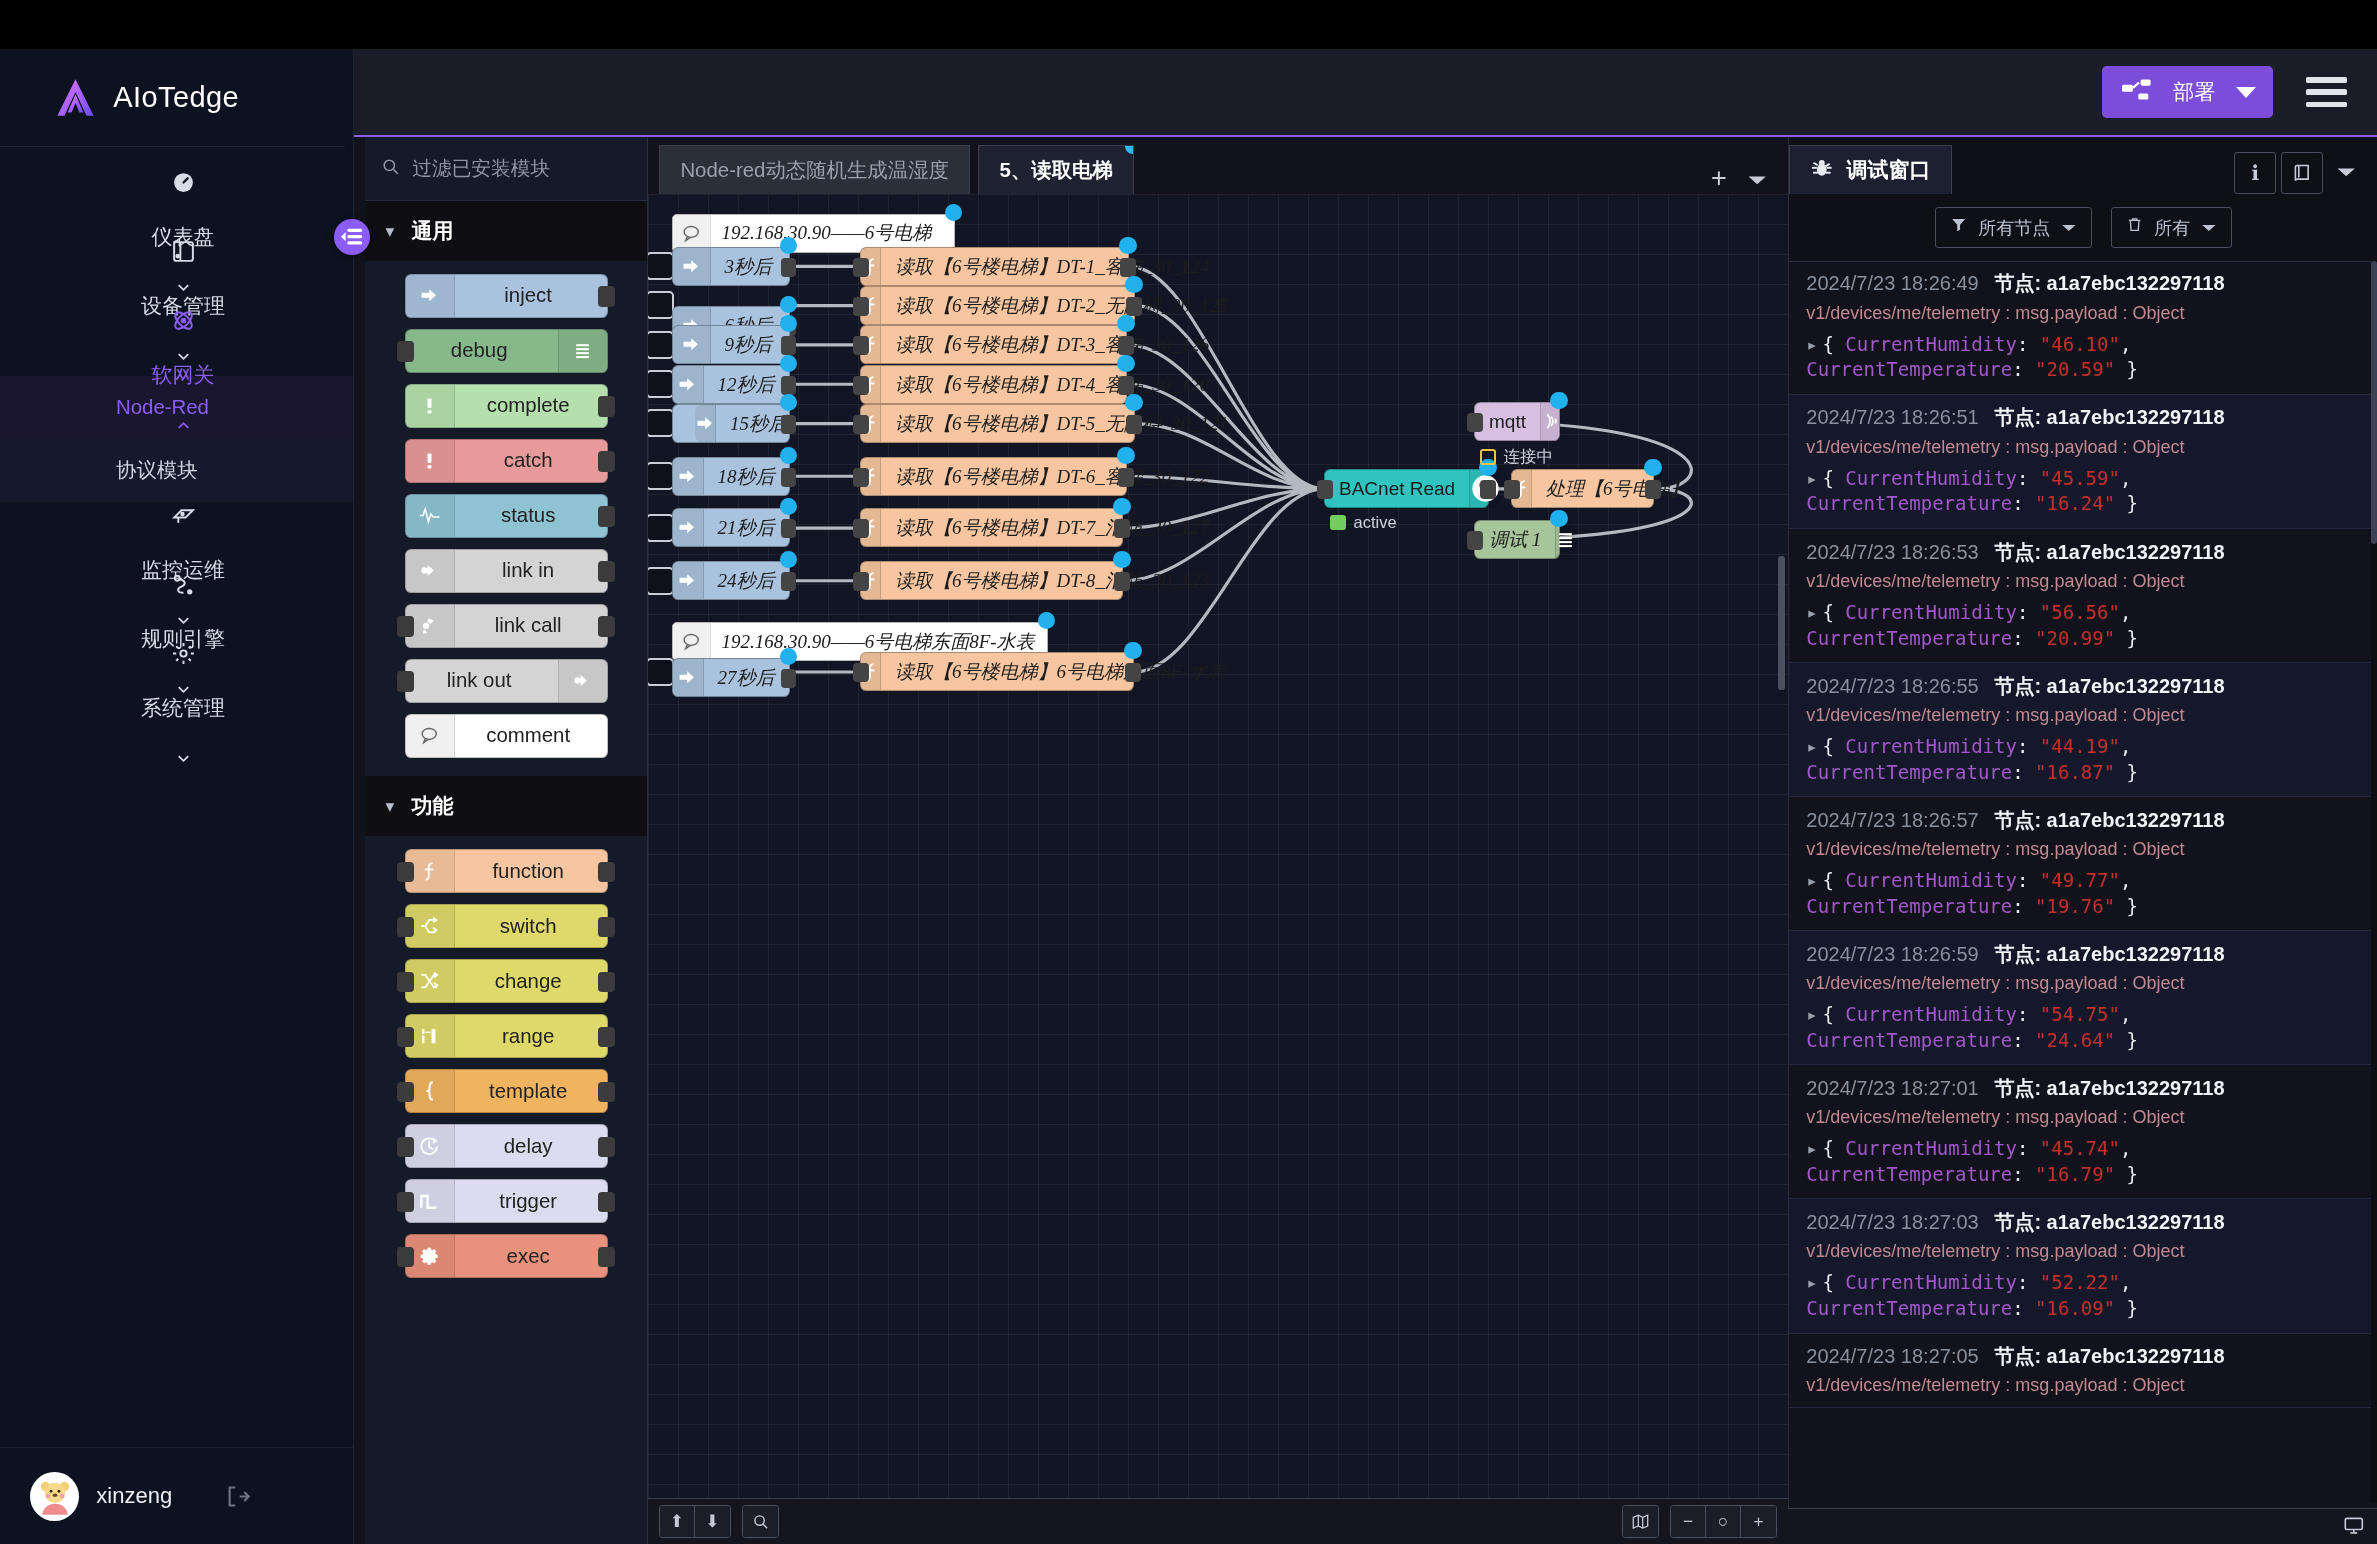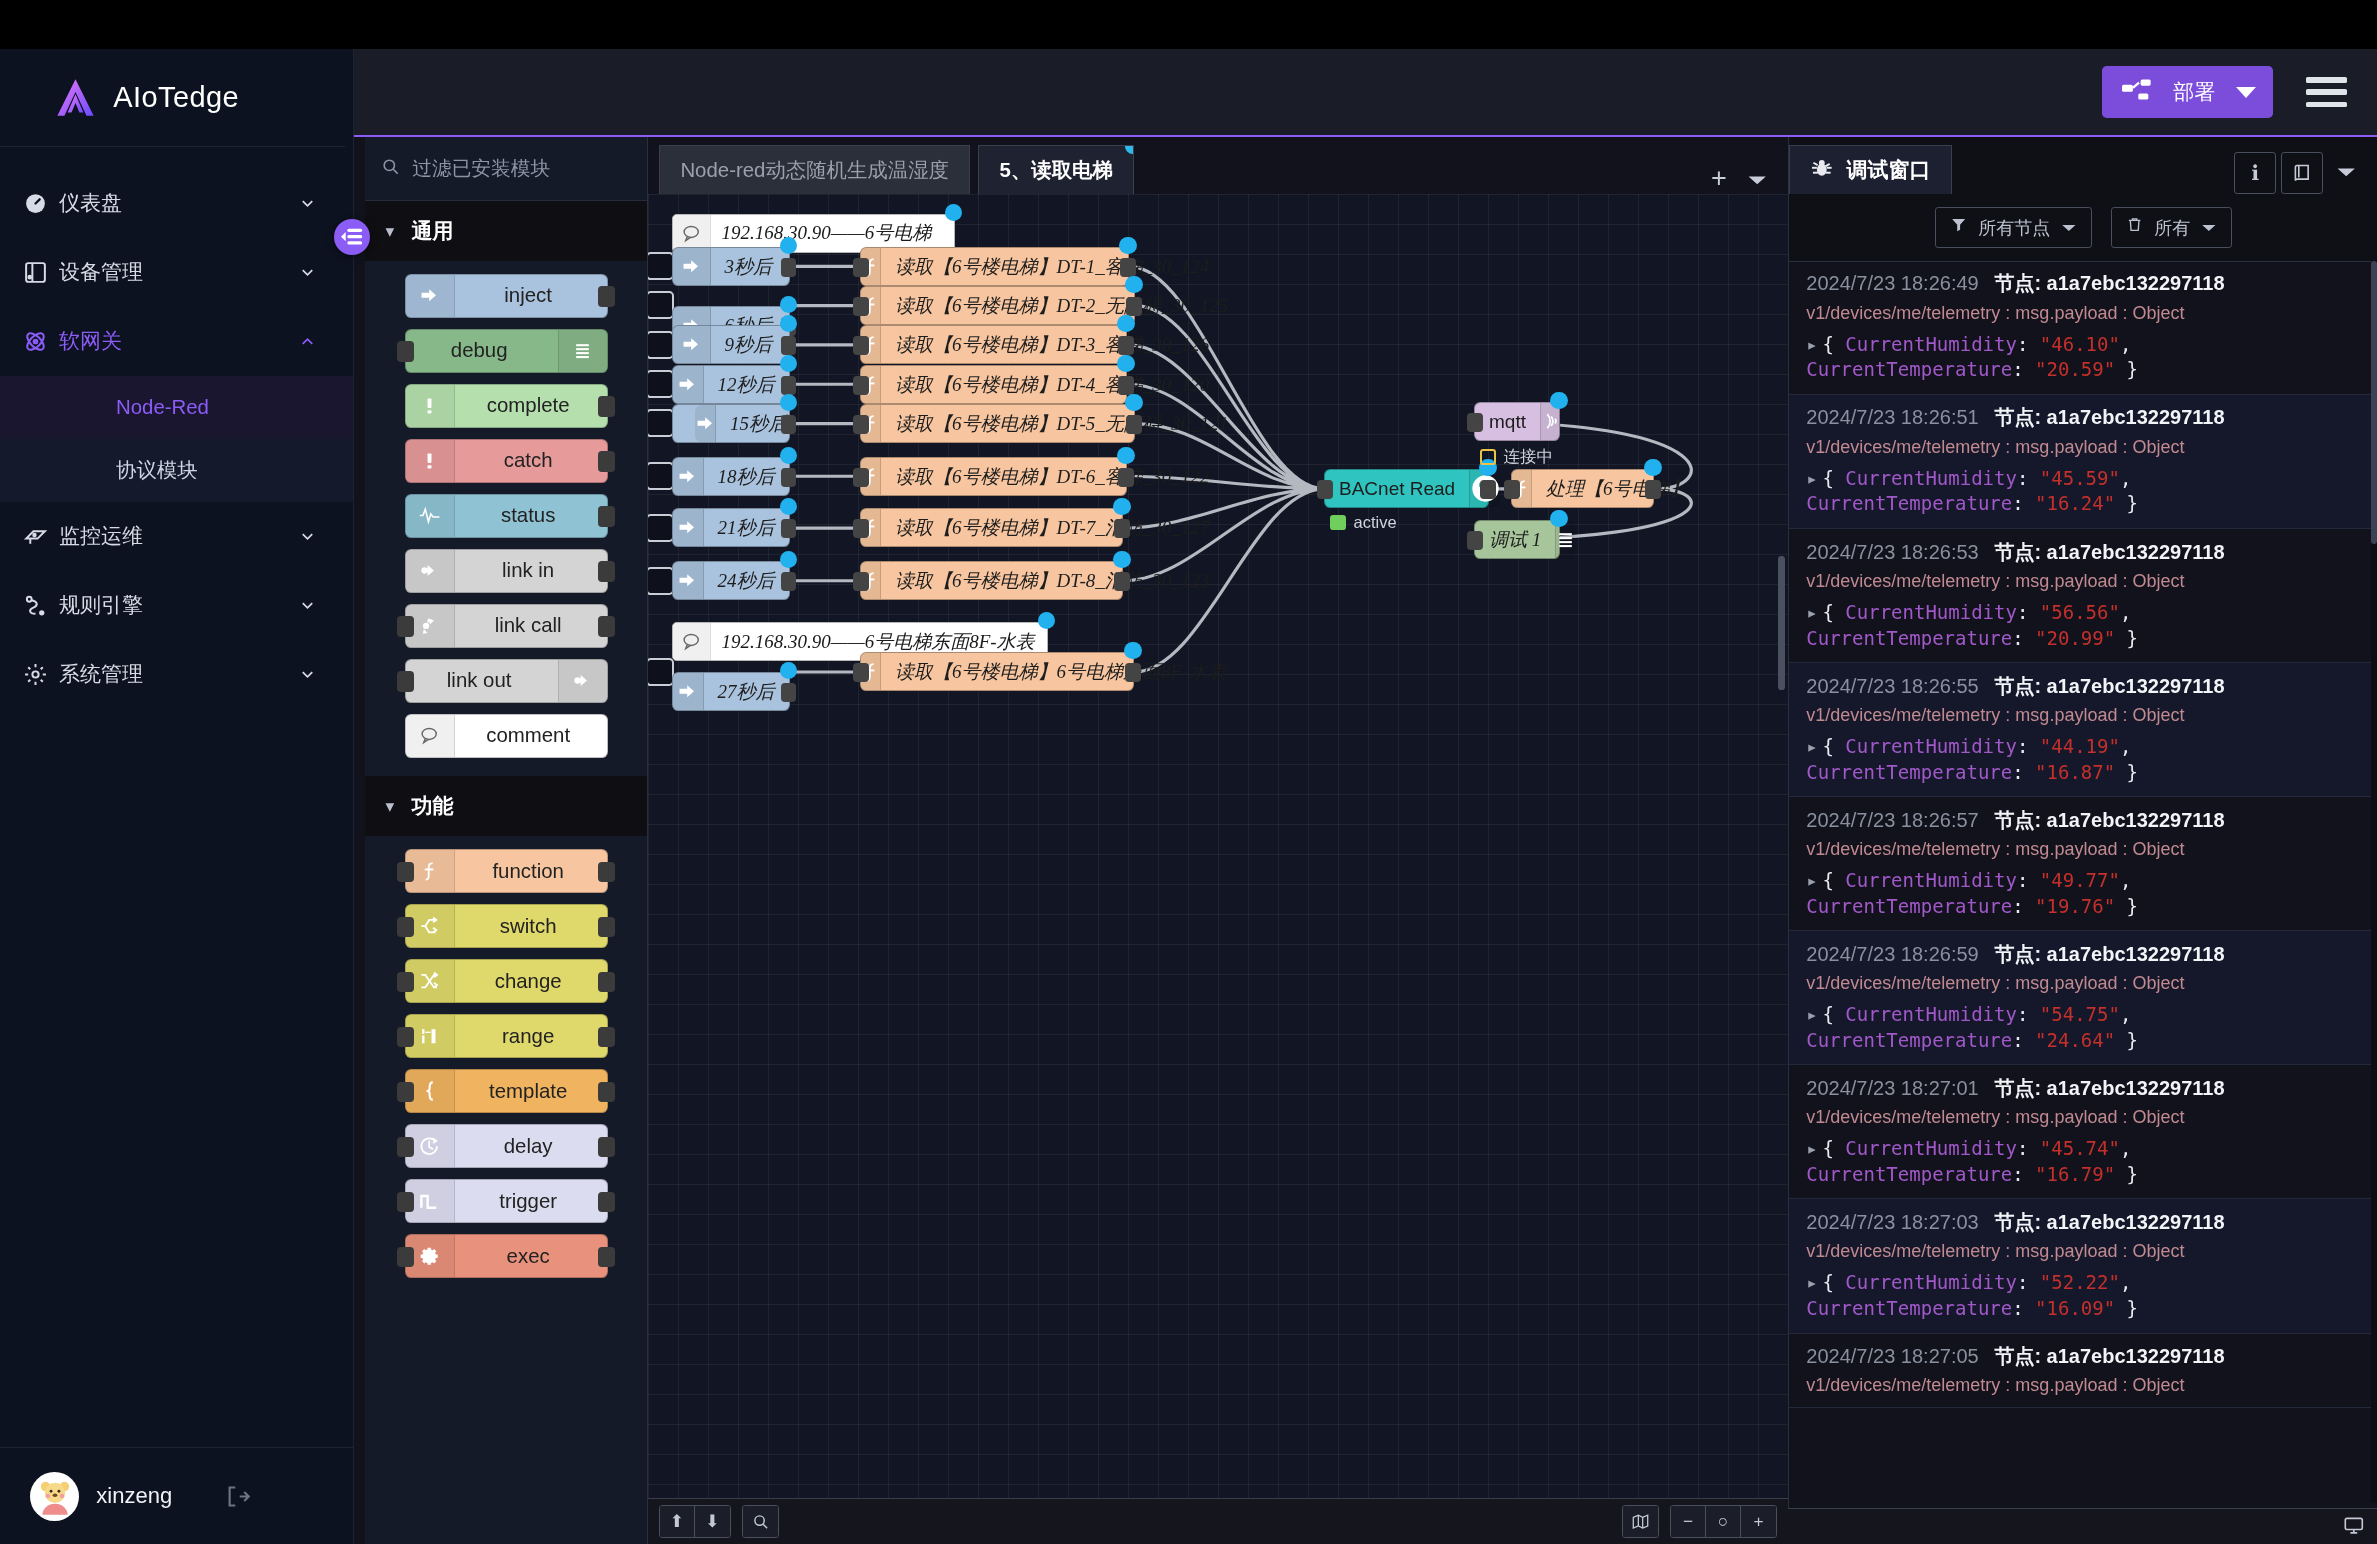--- a/index.html
+++ b/index.html
@@ -25,22 +25,22 @@
   .brand-name { font-size:29px; font-weight:400; color:#fff; letter-spacing:0.4px; }
   .brand-sep { height:0.8px; background:#1b2335; margin:0 7.9px 0 0; }
 
   .collapse-fab {
     position:absolute; right:-17.3px; top:170px; width:36px; height:36px; border-radius:50%;
     background:#8b5cf6; display:flex; align-items:center; justify-content:center; z-index:6;
     box-shadow:0 1.6px 7.9px rgba(0,0,0,.5);
   }
   .nav { margin-top:22px; }
   .nav-item {
-    display:flex; align-items:center; height:69px; padding:0 36px 0 22px; gap:10px;
-    color:#d7dbe6; font-size:21px; cursor:pointer; position:relative;
+    display:flex; align-items:center; height:69px; padding:0 36px 0 49px; gap:27px;
+    color:#d7dbe6; font-size:21px; cursor:pointer; position:relative;flex-direction:column;
   }
   .nav-item .nav-ico { width:27px; height:27px; flex:0 0 27px; display:flex; align-items:center; justify-content:center; }
   .nav-item .nav-label { flex:1; }
   .nav-item .nav-chev { width:19px; height:19px; display:flex; align-items:center; justify-content:center; }
   .nav-item.active { color:#8b5cf6; }
   .sub-wrap { background:#141a2b; }
   .sub-item {
     height:63px; display:flex; align-items:center; padding-left:116px;
     font-size:20.4px; color:#cfd5e3; cursor:pointer;
   }
@@ -811,21 +811,21 @@
                   <path d="M16 4c-4 0-5 2-5 6v10c0 4-1 5-4 5"></path>
                   <path d="M6 12h11"></path>
                 </svg>
               </span>
               <span class="lbl">读取【6号楼电梯】DT-8_消防_30_123</span>
               <i class="fport in"></i>
               <i class="fport out"></i>
               <i class="bluedot"></i>
             </div>
             <i class="chk" style="left: -1.6px; top: 464px;"></i>
-            <div class="fnode" style="left: 23.6px; top: 478px; width: 118px; background: rgb(169, 194, 221); align-items: center;">
+            <div class="fnode" style="left: 23.6px; top: 464px; width: 118px; background: rgb(169, 194, 221); align-items: center;">
               <span class="ic">
                 <svg width="20.4" height="20.4" viewBox="0 0 24 24" fill="#fff">
                   <path d="M3 9h9V5l8 7-8 7v-4H3z"></path>
                 </svg>
               </span>
               <span class="lbl">27秒后</span>
               <i class="fport out"></i>
               <i class="bluedot"></i>
             </div>
             <div class="fnode" style="left: 212px; top: 458px; width: 274px; background: rgb(247, 198, 160);">

